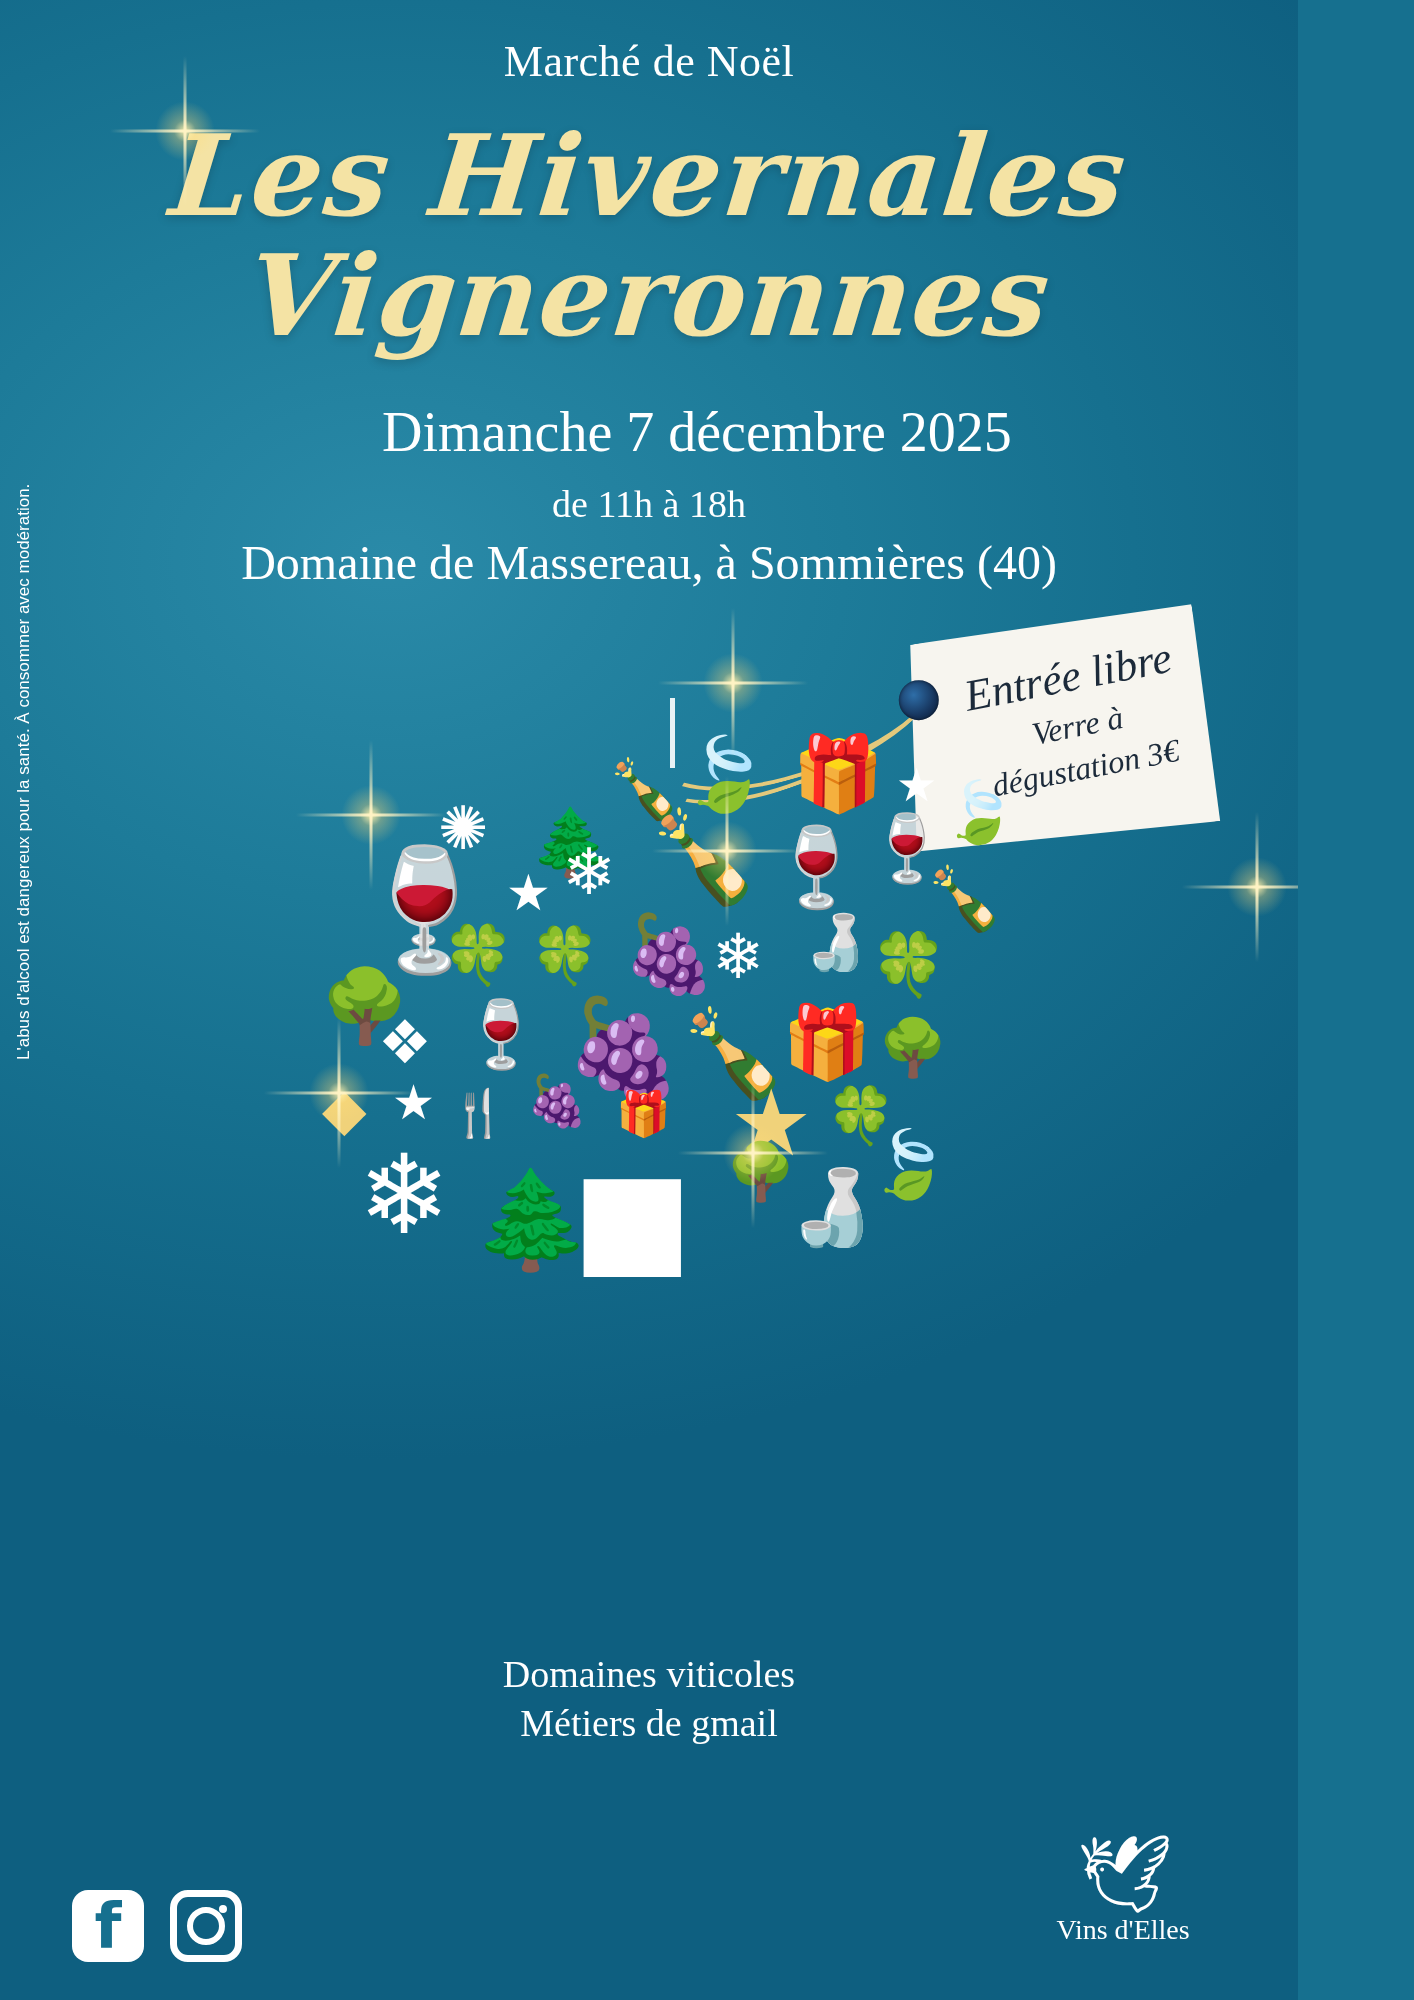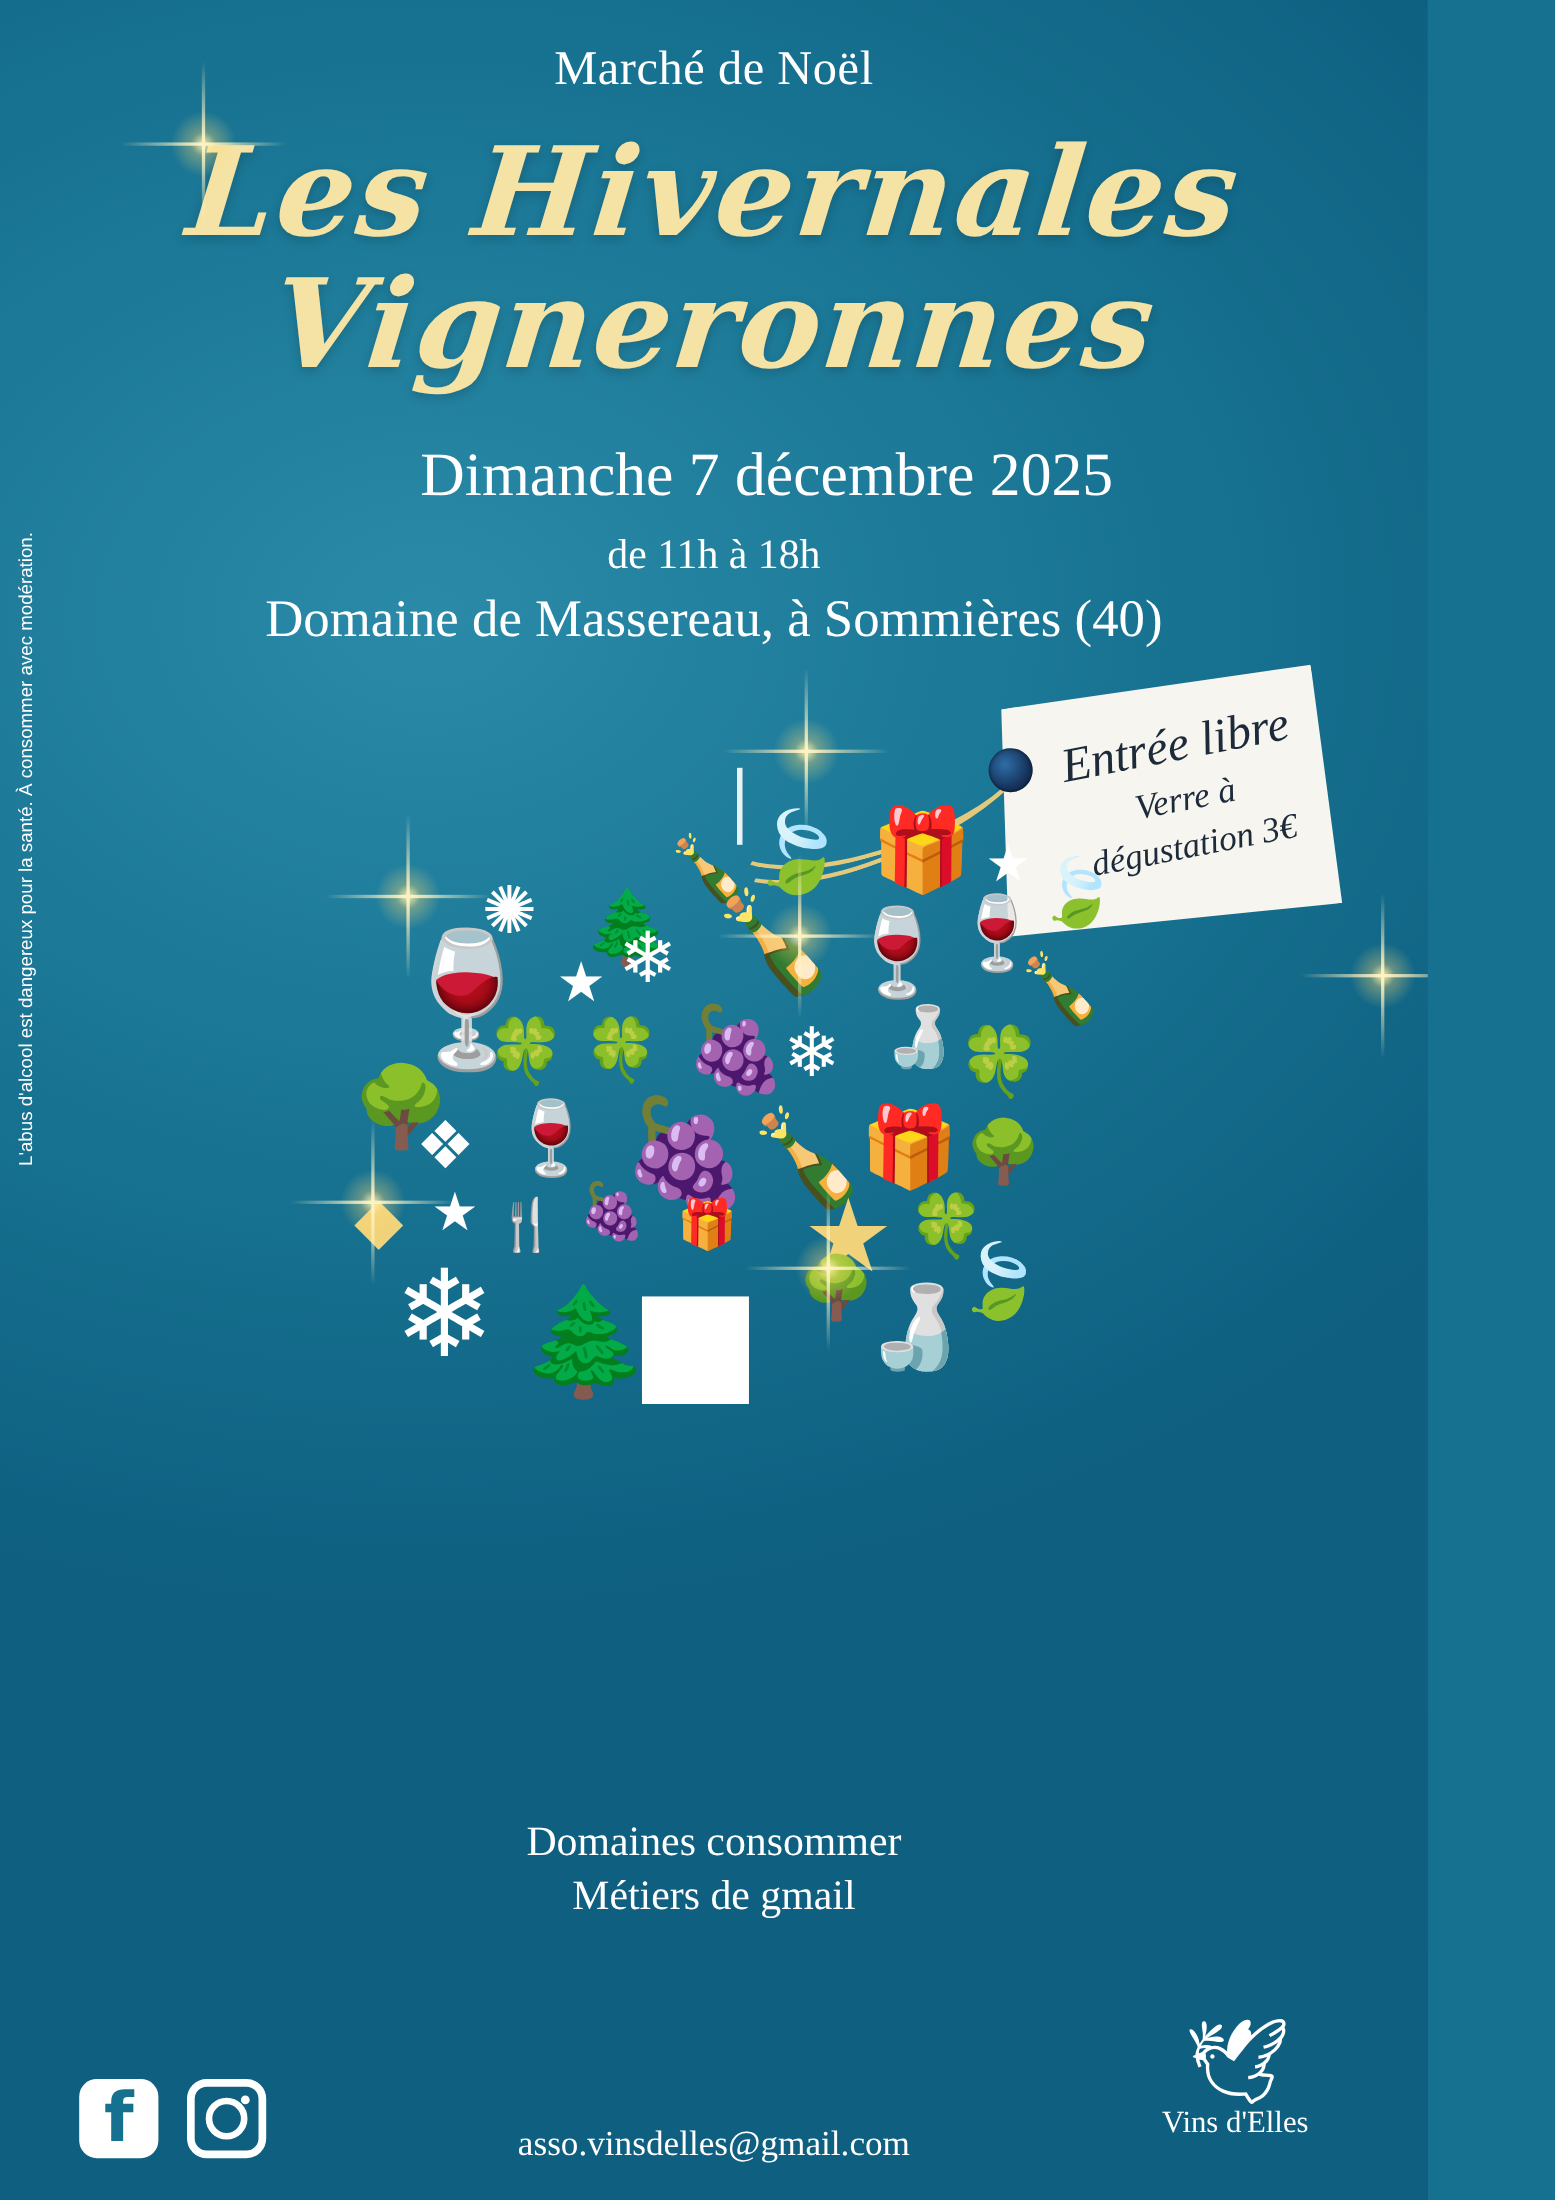--- a/index.html
+++ b/index.html
@@ -383,25 +383,24 @@
     <div class="sparkle" style="left:6px; top:60px;"></div>
     <div class="sparkle" style="left:368px; top:-72px;"></div>
     <div class="sparkle" style="left:362px; top:96px;"></div>
     <div class="sparkle" style="left:-26px; top:338px;"></div>
     <div class="sparkle" style="left:388px; top:398px;"></div>
   </div>
   <div class="sparkle" style="left:150px; top:96px;"></div>
   <div class="sparkle" style="left:1222px; top:852px;"></div>
 
   <div class="bottom-list">
-    <div>Domaines consommer</div>
+    <div>Domaines viticoles</div>
     <div>Métiers de gmail</div>
   </div>
 
-  <div class="email">asso.vinsdelles@gmail.com</div>
 
   <div class="social">
     <div class="fb"></div>
     <div class="ig"></div>
   </div>
 
   <div class="brand">
     <div class="brand-mark">🕊</div>
     <div class="brand-name">Vins d'Elles</div>
   </div>

